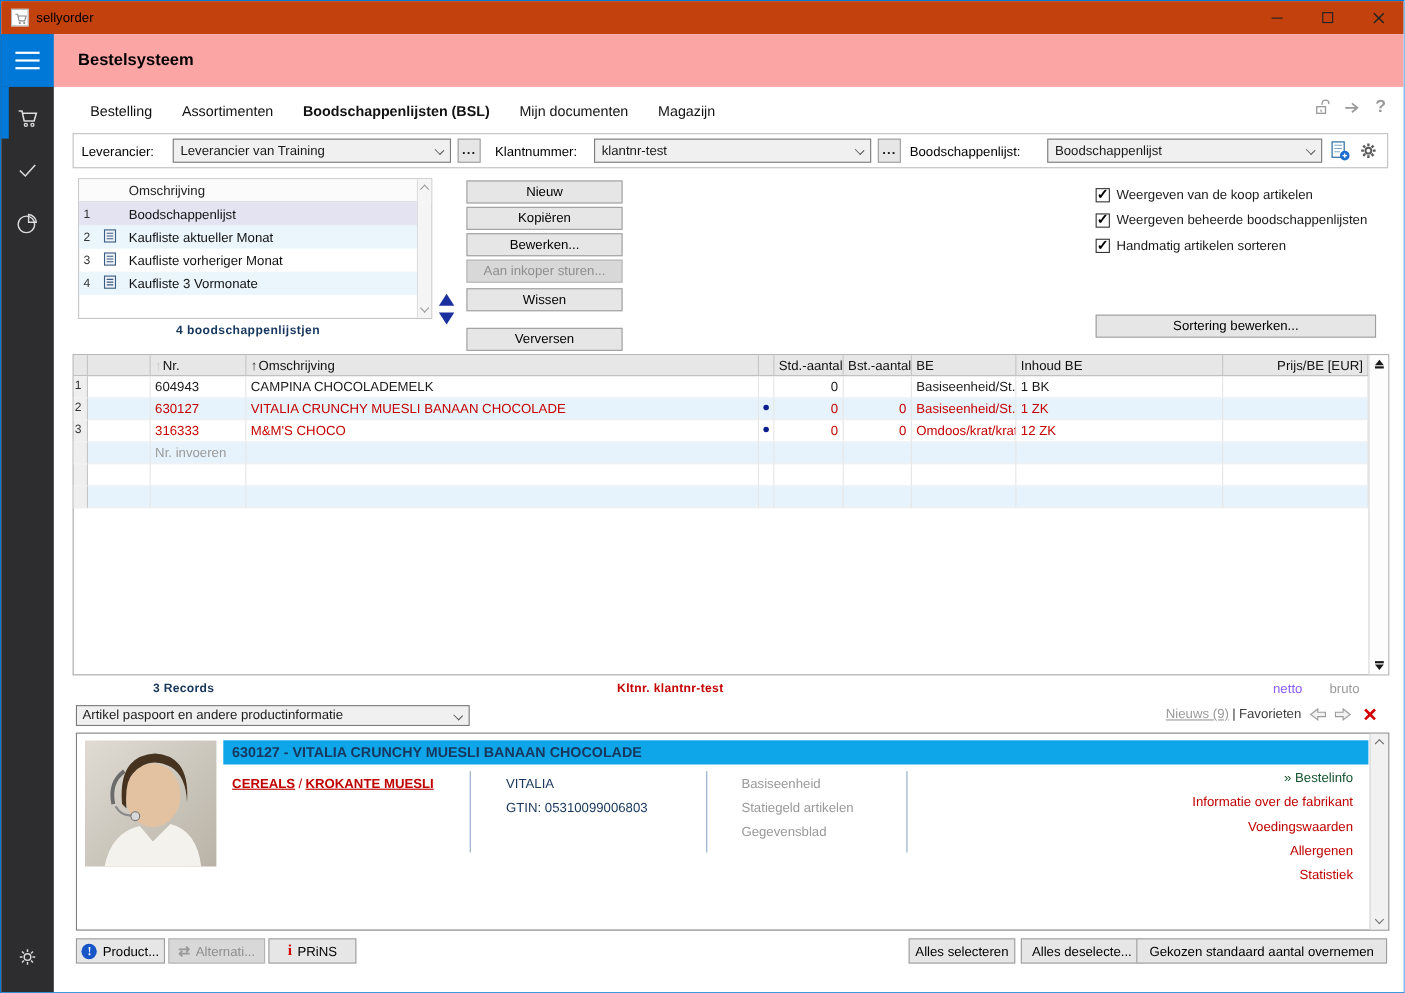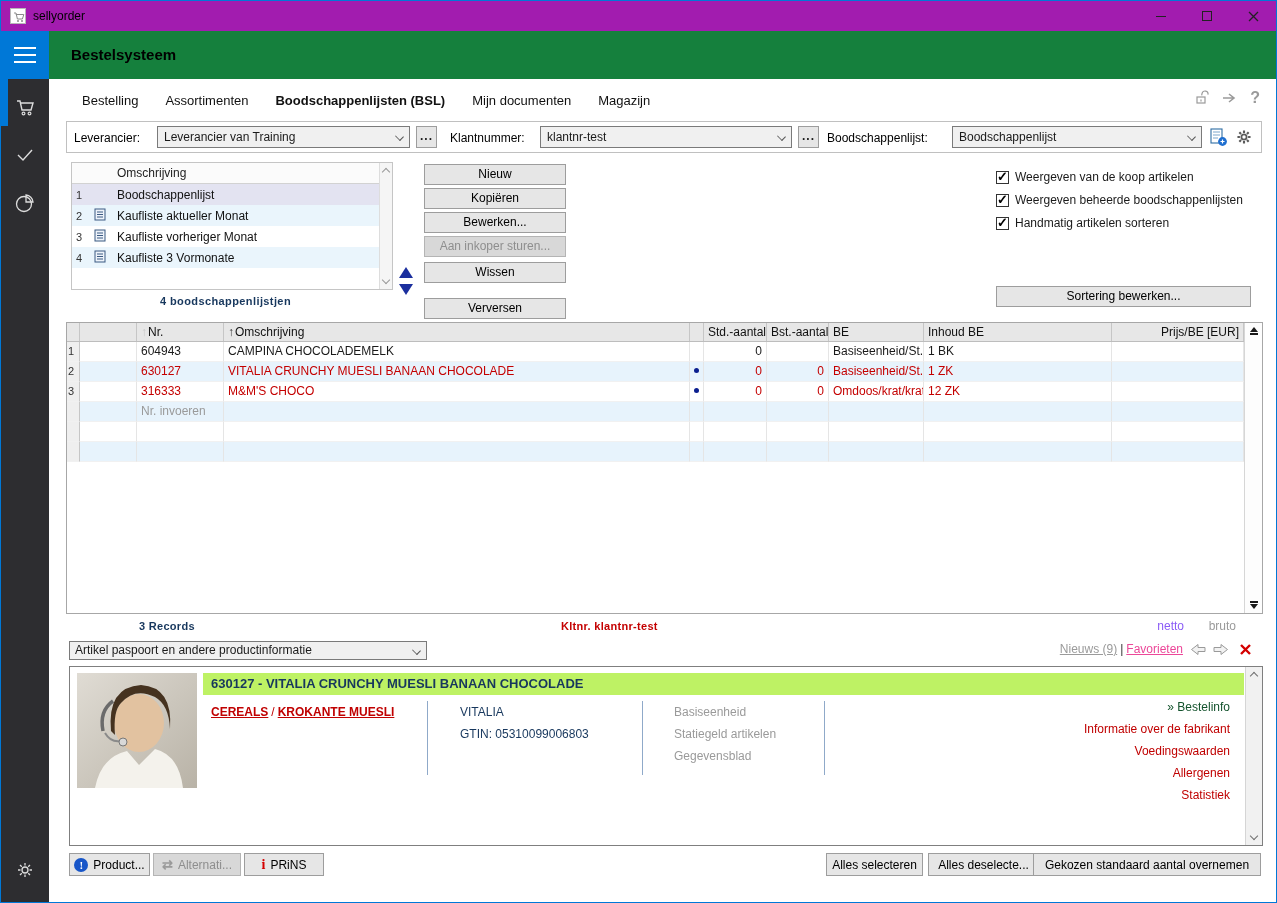--- a/index.html
+++ b/index.html
@@ -1,41 +1,41 @@
 <!DOCTYPE html>
 <html><head>
 <meta charset="utf-8">
 <style>
   *{margin:0;padding:0;box-sizing:border-box}
   html,body{background:#fff}
   body{font-family:"Liberation Sans",sans-serif;font-size:12px;color:#1a1a1a}
   .win{position:relative;width:1277px;height:903px;border:1px solid #0078d7;background:#fff;overflow:hidden}
 
   
-  .titlebar{position:absolute;left:0;top:0;right:0;height:30px;background:#a21caf}
+  .titlebar{position:absolute;left:0;top:0;right:0;height:30px;background:#c2410c}
   .applogo{position:absolute;left:9px;top:7px;width:16px;height:16px;border:1px solid #b8b8b8;background:#fff}
   .applogo svg{position:absolute;left:1px;top:1px}
   .title-text{position:absolute;left:32px;top:8px;font-size:12px;color:#000}
   .winbtn{position:absolute;top:0;width:46px;height:30px;display:flex;align-items:center;justify-content:center}
   .btn-min{right:92px}.btn-max{right:46px}.btn-close{right:0}
   .mingl{width:10px;height:1px;background:#222}
   .maxgl{width:10px;height:10px;border:1px solid #222}
 
   
   .rail{position:absolute;left:0;top:30px;bottom:0;width:48px;background:#2d2d30}
   .hamb{position:absolute;left:0;top:0;width:48px;height:48px;background:#0078d7;cursor:pointer}
   .hamb i{position:absolute;left:13px;width:22px;height:2px;background:#fff}
   .hamb i:nth-child(1){top:16px}.hamb i:nth-child(2){top:23px}.hamb i:nth-child(3){top:30px}
   .rail-strip{position:absolute;left:0;top:48px;width:7px;height:47px;background:#0078d7}
   .rail-ic{position:absolute;left:0;width:48px;height:40px;display:flex;align-items:center;justify-content:center}
   .ric-cart{top:56px}.ric-check{top:104px}.ric-pie{top:152px}.ric-gear{bottom:12px}
 
   
   .main{position:absolute;left:48px;top:30px;right:0;bottom:0;background:#fff}
-  .appheader{position:absolute;left:0;top:0;right:0;height:48px;background:#15803d}
+  .appheader{position:absolute;left:0;top:0;right:0;height:48px;background:#fca5a5}
   .appheader .ht{position:absolute;left:22px;top:15px;font-size:15px;font-weight:bold;color:#000}
 
   .tabs{position:absolute;left:33px;top:62px;display:flex;gap:27px;font-size:13px;color:#111}
   .tab{cursor:pointer}
   .tab.active{font-weight:bold}
   .hdr-icons{position:absolute;right:16px;top:58px;display:flex;gap:11px;align-items:center;color:#9a9a9a}
   .qmark{font-size:16px;font-weight:bold;color:#9a9a9a}
 
   
   .filterbar{position:absolute;left:17px;top:90px;width:1196px;height:32px;border:1px solid #c0c0c0;background:#fff}
@@ -101,26 +101,26 @@
   .kltnr{position:absolute;left:512px;top:589px;font-size:11px;font-weight:bold;color:#c40000;letter-spacing:.3px}
   .netto{position:absolute;right:92px;top:588px;color:#8b5cf6}
   .bruto{position:absolute;right:40px;top:588px;color:#9a9a9a}
 
   
   .info-combo{position:absolute;left:20px;top:610px;width:358px;height:19px;background:#f0f0f0;border:1px solid #7a7a7a;line-height:17px;padding:0 20px 0 5px;font-size:12px;cursor:default}
   .info-combo .chev{position:absolute;right:6px;top:5px;width:7px;height:7px;border-right:1px solid #555;border-bottom:1px solid #555;transform:rotate(45deg) scale(1,.8)}
   .newscluster{position:absolute;right:24px;top:611px;display:flex;align-items:center;gap:7px}
   .lnk-muted{color:#9a9a9a;text-decoration:underline;cursor:pointer}
   .lnk-sep{color:#333}
-  .lnk-red{color:#ec4899;text-decoration:underline;cursor:pointer}
+  .lnk-red{color:#404040;cursor:pointer}
 
   
   .detail{position:absolute;left:20px;top:635px;width:1194px;height:180px;border:1px solid #7f7f7f;background:#fff}
   .dphoto{position:absolute;left:7px;top:6px;width:120px;height:115px;overflow:hidden}
-  .dtitle{position:absolute;left:133px;top:6px;right:18px;height:22px;background:#bef264;color:#17375d;font-weight:bold;font-size:13px;line-height:22px;padding-left:8px;white-space:nowrap;overflow:hidden}
+  .dtitle{position:absolute;left:133px;top:6px;right:18px;height:22px;background:#0ea5e9;color:#17375d;font-weight:bold;font-size:13px;line-height:22px;padding-left:8px;white-space:nowrap;overflow:hidden}
   .dcat{position:absolute;left:141px;top:38px;font-size:12px;font-weight:bold}
   .dcat a{color:#c00000;text-decoration:underline;cursor:pointer}
   .dcat .sep{color:#c00000;font-weight:normal;margin:0 3px}
   .dvline{position:absolute;top:34px;width:1px;height:74px;background:#8fa9c9}
   .v1{left:357px}.v2{left:572px}.v3{left:754px}
   .dbrand{position:absolute;left:390px;top:38px;color:#17375d}
   .dgtin{position:absolute;left:390px;top:60px;color:#17375d}
   .dmuted{position:absolute;left:604px;color:#9a9a9a}
   .m0{top:38px}.m1{top:60px}.m2{top:82px}
   .dbestel{position:absolute;right:32px;top:33px;color:#14532d;cursor:pointer}

